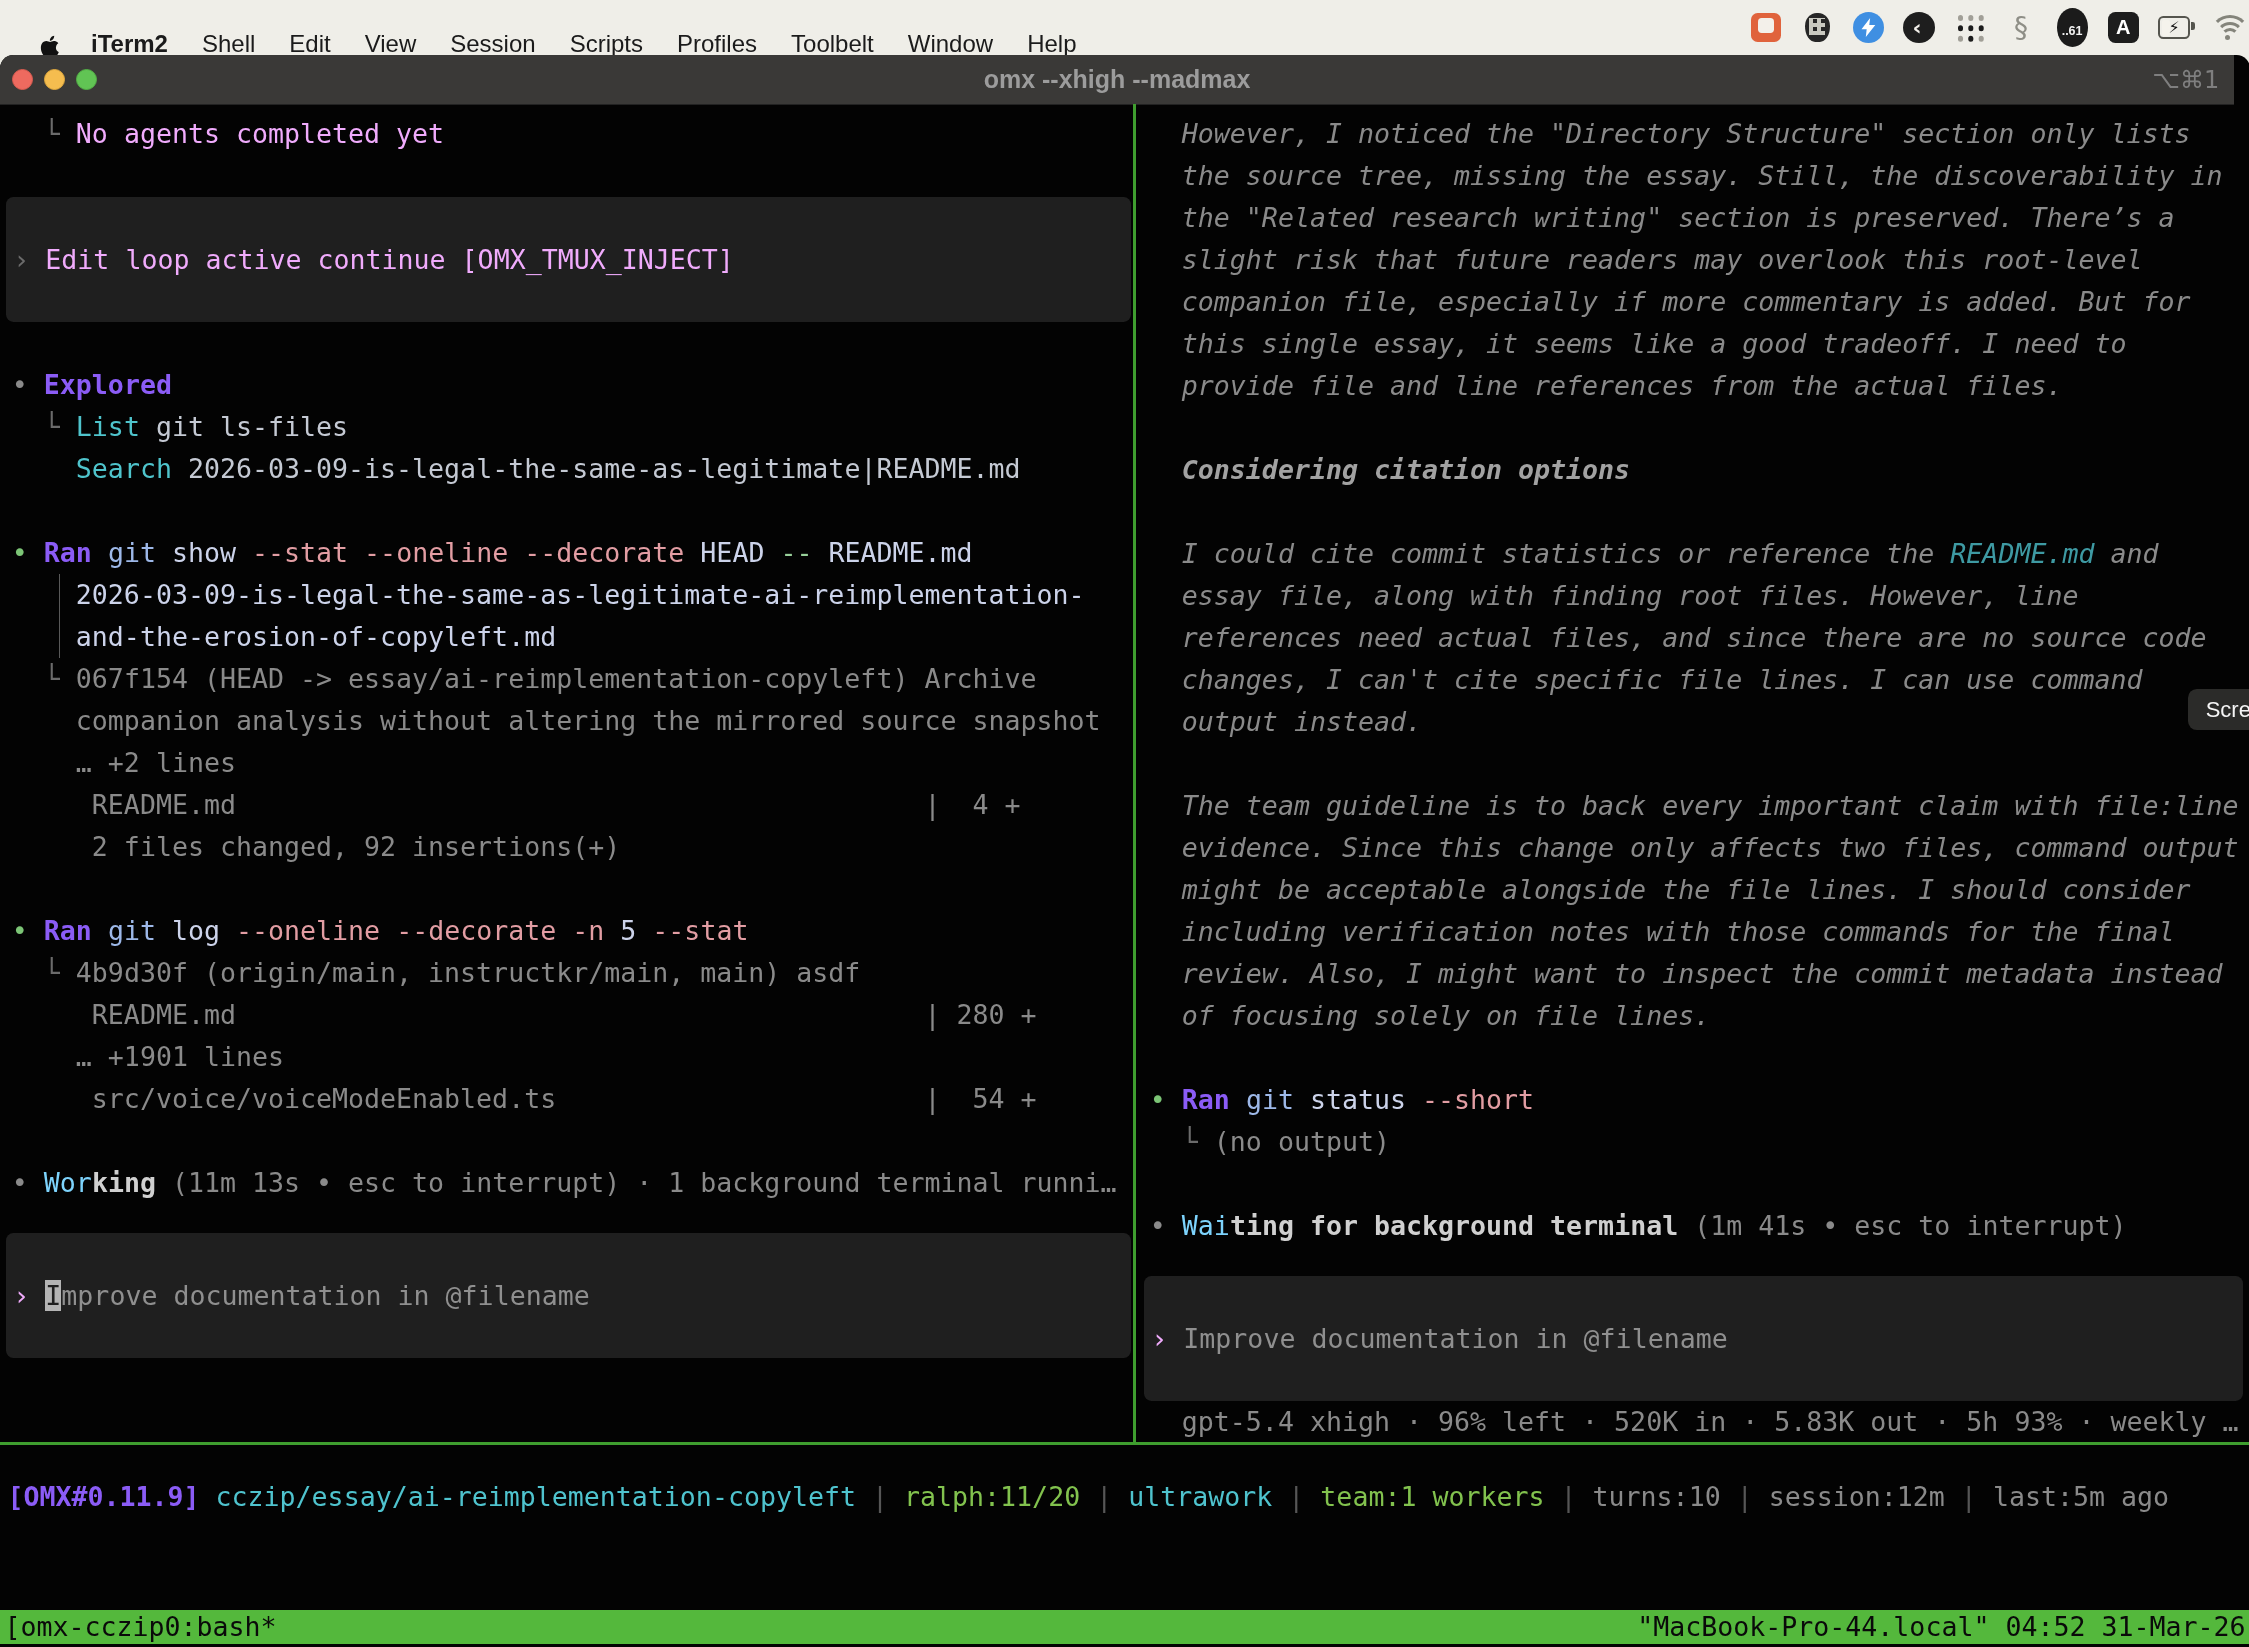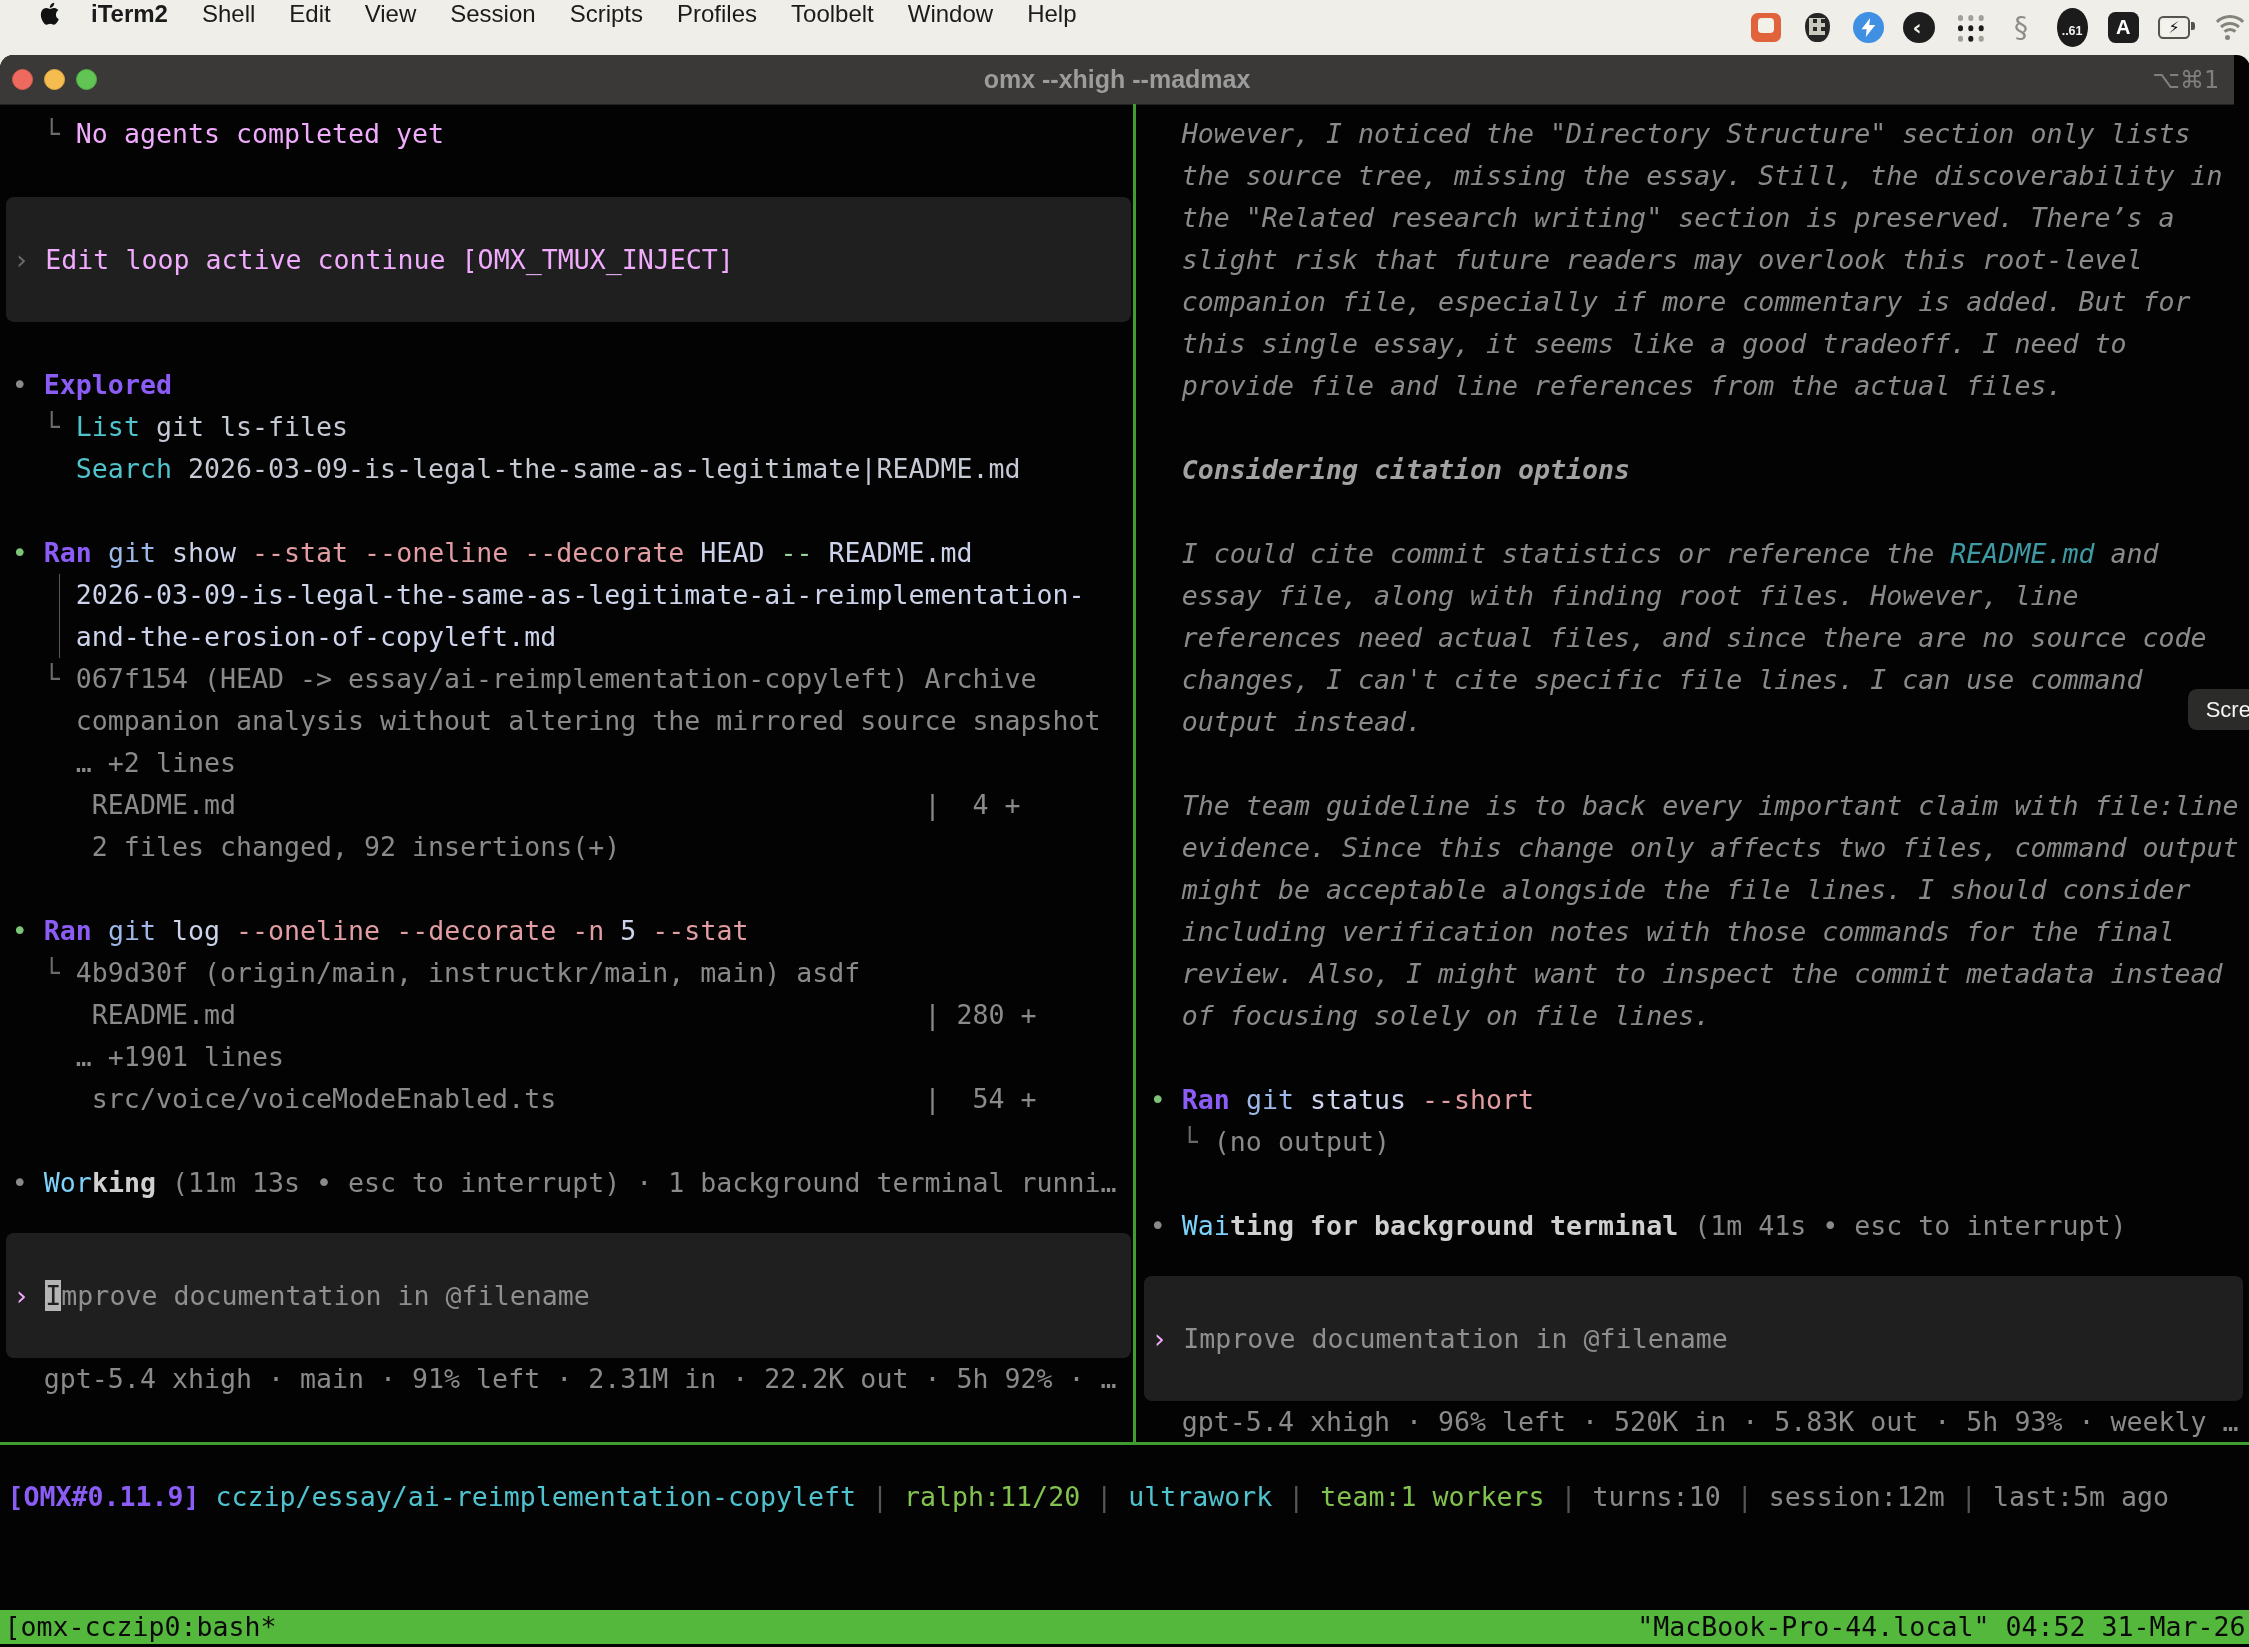--- a/index.html
+++ b/index.html
@@ -3,21 +3,21 @@
 <meta charset="utf-8">
 <style>
   html,body{margin:0;padding:0}
   body{
     width:2250px;height:1648px;position:relative;overflow:hidden;
     background:#edece5;font-family:"Liberation Sans",sans-serif;
   }
   
   #menubar{
     position:absolute;top:0;left:0;width:100%;height:58px;background:#efeee8;
-    display:flex;align-items:flex-start;color:#1b1b1b;font-size:24px;
+    display:flex;align-items:flex-end;color:#1b1b1b;font-size:24px;
   }
   #apple-logo{margin-left:37px;margin-right:32px;display:flex;align-items:center}
   .menu-item{margin-right:34px;white-space:nowrap}
   .menu-item.app{font-weight:bold}
   #status-icons{position:absolute;right:8.9px;top:0;height:55px;display:flex;align-items:center;gap:19px}
   .icon{width:32px;height:32px;display:flex;align-items:center;justify-content:center;position:relative}
   .ic-chat{width:29.5px;height:29.5px;background:#e0633c;border-radius:6.6px;position:relative}
   .ic-chat::before{content:"";position:absolute;left:6.6px;top:5.2px;right:6.6px;bottom:8.9px;background:#f3f0ea;border-radius:3.7px}
   .ic-chat::after{content:"";position:absolute;left:4.4px;bottom:-4.4px;border:5.9px solid transparent;border-top-color:#e0633c}
   .ic-shield{width:25px;height:29.5px;background:#262626;border-radius:11.8px 11.8px 10.3px 10.3px / 13.3px 13.3px 16px 16px;position:relative}
@@ -193,21 +193,20 @@
       <div class="line"><span class="s-d">  └ </span><span class="s-g">4b9d30f (origin/main, instructkr/main, main) asdf</span></div>
       <div class="line"><span class="s-g">     README.md                                           | 280 +</span></div>
       <div class="line"><span class="s-g">    … +1901 lines</span></div>
       <div class="line"><span class="s-g">     src/voice/voiceModeEnabled.ts                       |  54 +</span></div>
       <div class="line"></div>
       <div class="line"><span class="s-g">• </span><span class="s-shd">Wor</span><span class="s-shb">king</span><span class="s-g"> (11m 13s • esc to interrupt) · 1 background terminal runni…</span></div>
       <div class="line sm" style="height: 29.5px;"></div>
       <div class="tbox">
         <div class="line"><span class="s-w">› </span><span class="s-cur">I</span><span class="s-ph">mprove documentation in @filename</span></div>
       </div>
-      <div class="line"><span class="s-g">  gpt-5.4 xhigh · main · 91% left · 2.31M in · 22.2K out · 5h 92% · …</span></div>
     </div>
   <div id="pane-sep"></div>
   <div class="pane" id="pane-right">
       <div class="line"><span class="s-g s-it">  However, I noticed the "Directory Structure" section only lists</span></div>
       <div class="line"><span class="s-g s-it">  the source tree, missing the essay. Still, the discoverability in</span></div>
       <div class="line"><span class="s-g s-it">  the "Related research writing" section is preserved. There’s a</span></div>
       <div class="line"><span class="s-g s-it">  slight risk that future readers may overlook this root-level</span></div>
       <div class="line"><span class="s-g s-it">  companion file, especially if more commentary is added. But for</span></div>
       <div class="line"><span class="s-g s-it">  this single essay, it seems like a good tradeoff. I need to</span></div>
       <div class="line"><span class="s-g s-it">  provide file and line references from the actual files.</span></div>

